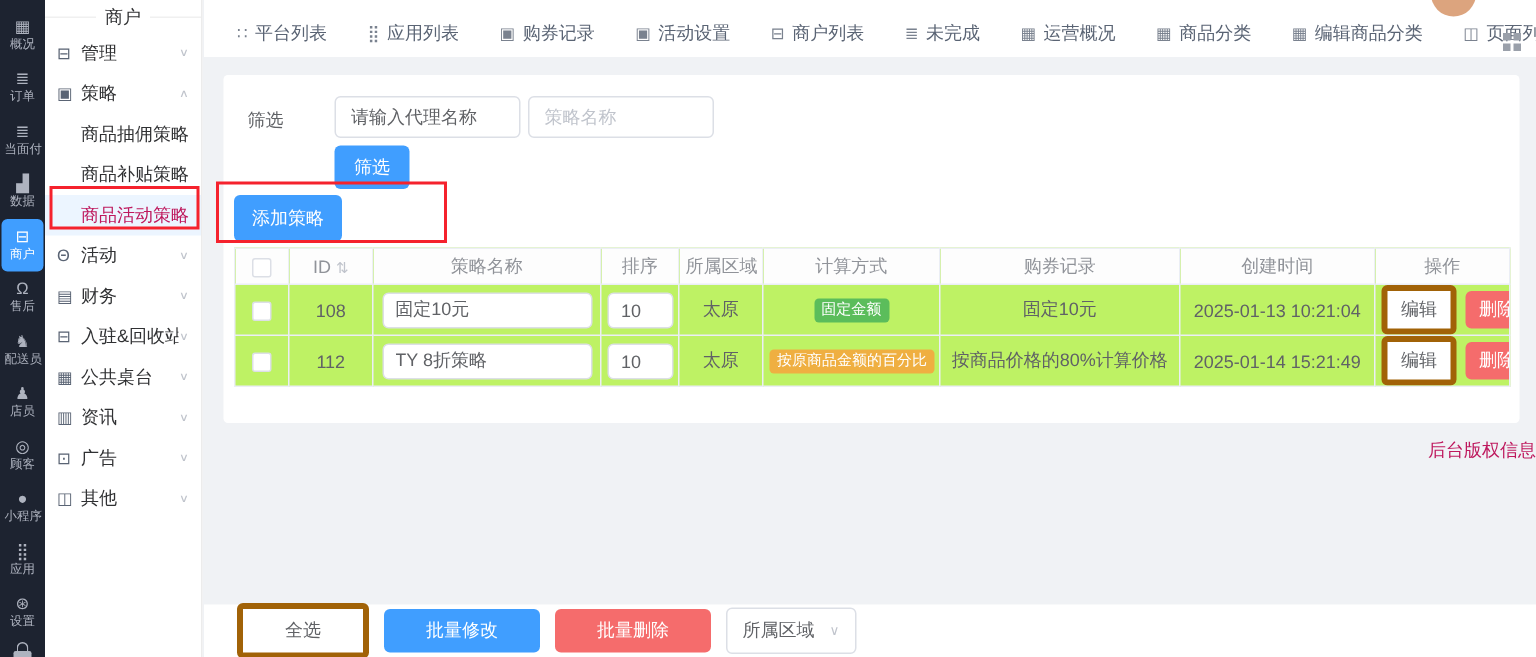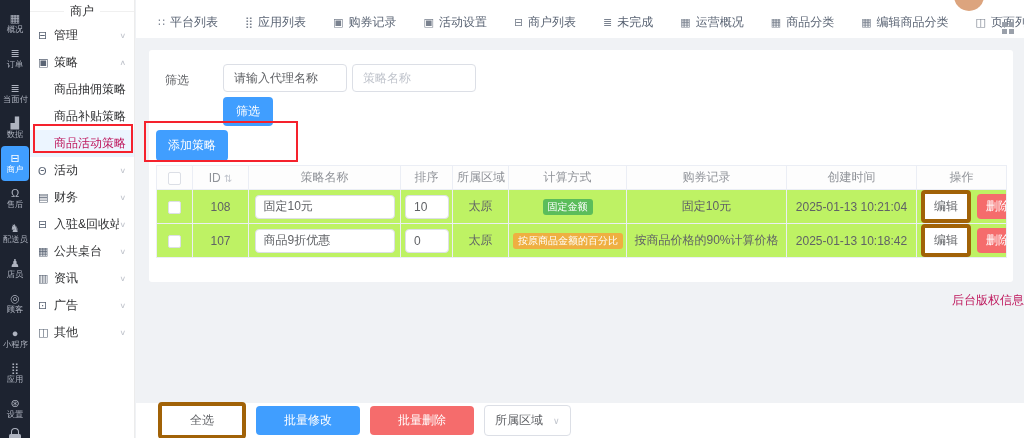--- a/index.html
+++ b/index.html
@@ -301,27 +301,27 @@
             <td><input class="cell-input" type="text" value="固定10元" style=""></td>
             <td><input class="cell-input small" type="text" value="10" style=""></td>
             <td>太原</td>
             <td><span class="badge badge-green">固定金额</span></td>
             <td>固定10元</td>
             <td>2025-01-13 10:21:04</td>
             <td><button class="btn btn-plain btn-edit">编辑</button><button class="btn btn-red btn-del">删除</button></td>
           </tr>
           <tr>
             <td><span class="checkbox"></span></td>
-            <td>107</td>
-            <td><input class="cell-input" type="text" value="商品9折优惠" style=""></td>
-            <td><input class="cell-input small" type="text" value="0" style=""></td>
+            <td>112</td>
+            <td><input class="cell-input" type="text" value="TY 8折策略" style=""></td>
+            <td><input class="cell-input small" type="text" value="10" style=""></td>
             <td>太原</td>
             <td><span class="badge badge-orange">按原商品金额的百分比</span></td>
-            <td>按商品价格的90%计算价格</td>
-            <td>2025-01-13 10:18:42</td>
+            <td>按商品价格的80%计算价格</td>
+            <td>2025-01-14 15:21:49</td>
             <td><button class="btn btn-plain btn-edit">编辑</button><button class="btn btn-red btn-del">删除</button></td>
           </tr>
         </tbody>
           </table>
       </div>
 
       <div class="anno anno-add"></div>
 
       <div class="copyright">后台版权信息</div>
     </div>

